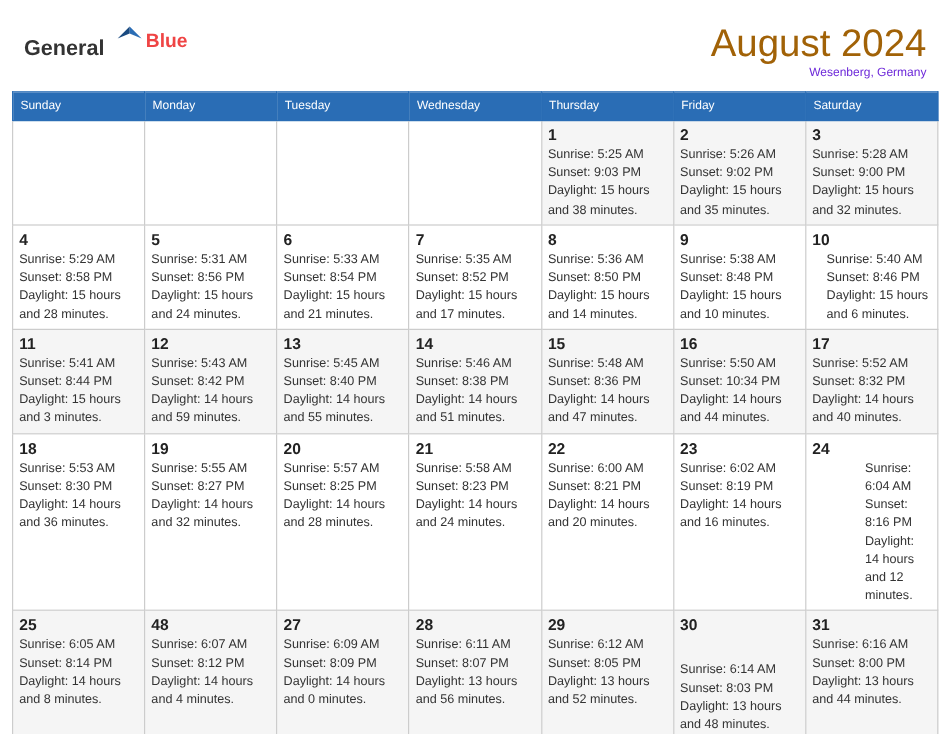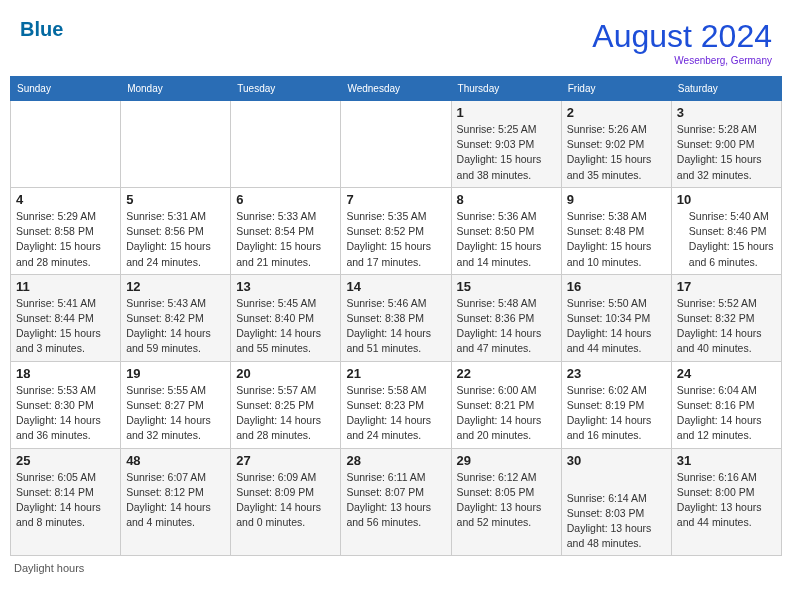--- a/index.html
+++ b/index.html
@@ -19,35 +19,35 @@
     .logo {
       display: flex;
       align-items: center;
     }
     .logo-text-general {
       font-size: 18px;
       font-weight: bold;
       color: #333;
     }
     .logo-text-blue {
-      font-size: 20px;
+      font-size: 16px;
       font-weight: bold;
-      color: #0369a1;
+      color: #ef4444;
     }
     .logo-icon {
       width: 28px;
       height: 28px;
       margin-left: 2px;
     }
     .title-block {
       text-align: right;
     }
     .month-year {
       font-size: 32px;
-      color: #1d4ed8;
+      color: #a16207;
       font-weight: 300;
     }
     .location {
       font-size: 10px;
       color: #6d28d9;
     }
     .calendar {
       width: 100%;
       border-collapse: collapse;
       margin-top: 4px;
@@ -97,20 +97,27 @@
       font-size: 11px;
       color: #555;
       padding-left: 4px;
     }
   </style>
 </head>
 <body>
 
 <div class="header">
   <div class="logo">
+    <div>
+      <span class="logo-text-general">General</span>
+      <svg class="logo-icon" viewBox="0 0 28 28">
+        <path d="M14 4 L24 14 L14 10 Z" fill="#2a6db5"></path>
+        <path d="M14 4 L4 14 L14 10 Z" fill="#1a4a80"></path>
+      </svg>
+    </div>
     <span class="logo-text-blue">Blue</span>
   </div>
   <div class="title-block">
     <div class="month-year">August 2024</div>
     <div class="location">Wesenberg, Germany</div>
   </div>
 </div>
 
 <table class="calendar">
   <thead>
@@ -292,21 +299,21 @@
         </td>
         <td>
           <span class="day-number">23</span>
           <div class="day-info" style="white-space: pre-line;">Sunrise: 6:02 AM
 Sunset: 8:19 PM
 Daylight: 14 hours
 and 16 minutes.</div>
         </td>
         <td>
           <span class="day-number">24</span>
-          <div class="day-info" style="white-space: pre-line;">Sunrise: 6:04 AM
+          <div class="day-info" style="white-space: pre-line; margin-left: 44px;">Sunrise: 6:04 AM
 Sunset: 8:16 PM
 Daylight: 14 hours
 and 12 minutes.</div>
         </td>
       </tr>
       <tr>
         <td>
           <span class="day-number">25</span>
           <div class="day-info" style="white-space: pre-line;">Sunrise: 6:05 AM
 Sunset: 8:14 PM

